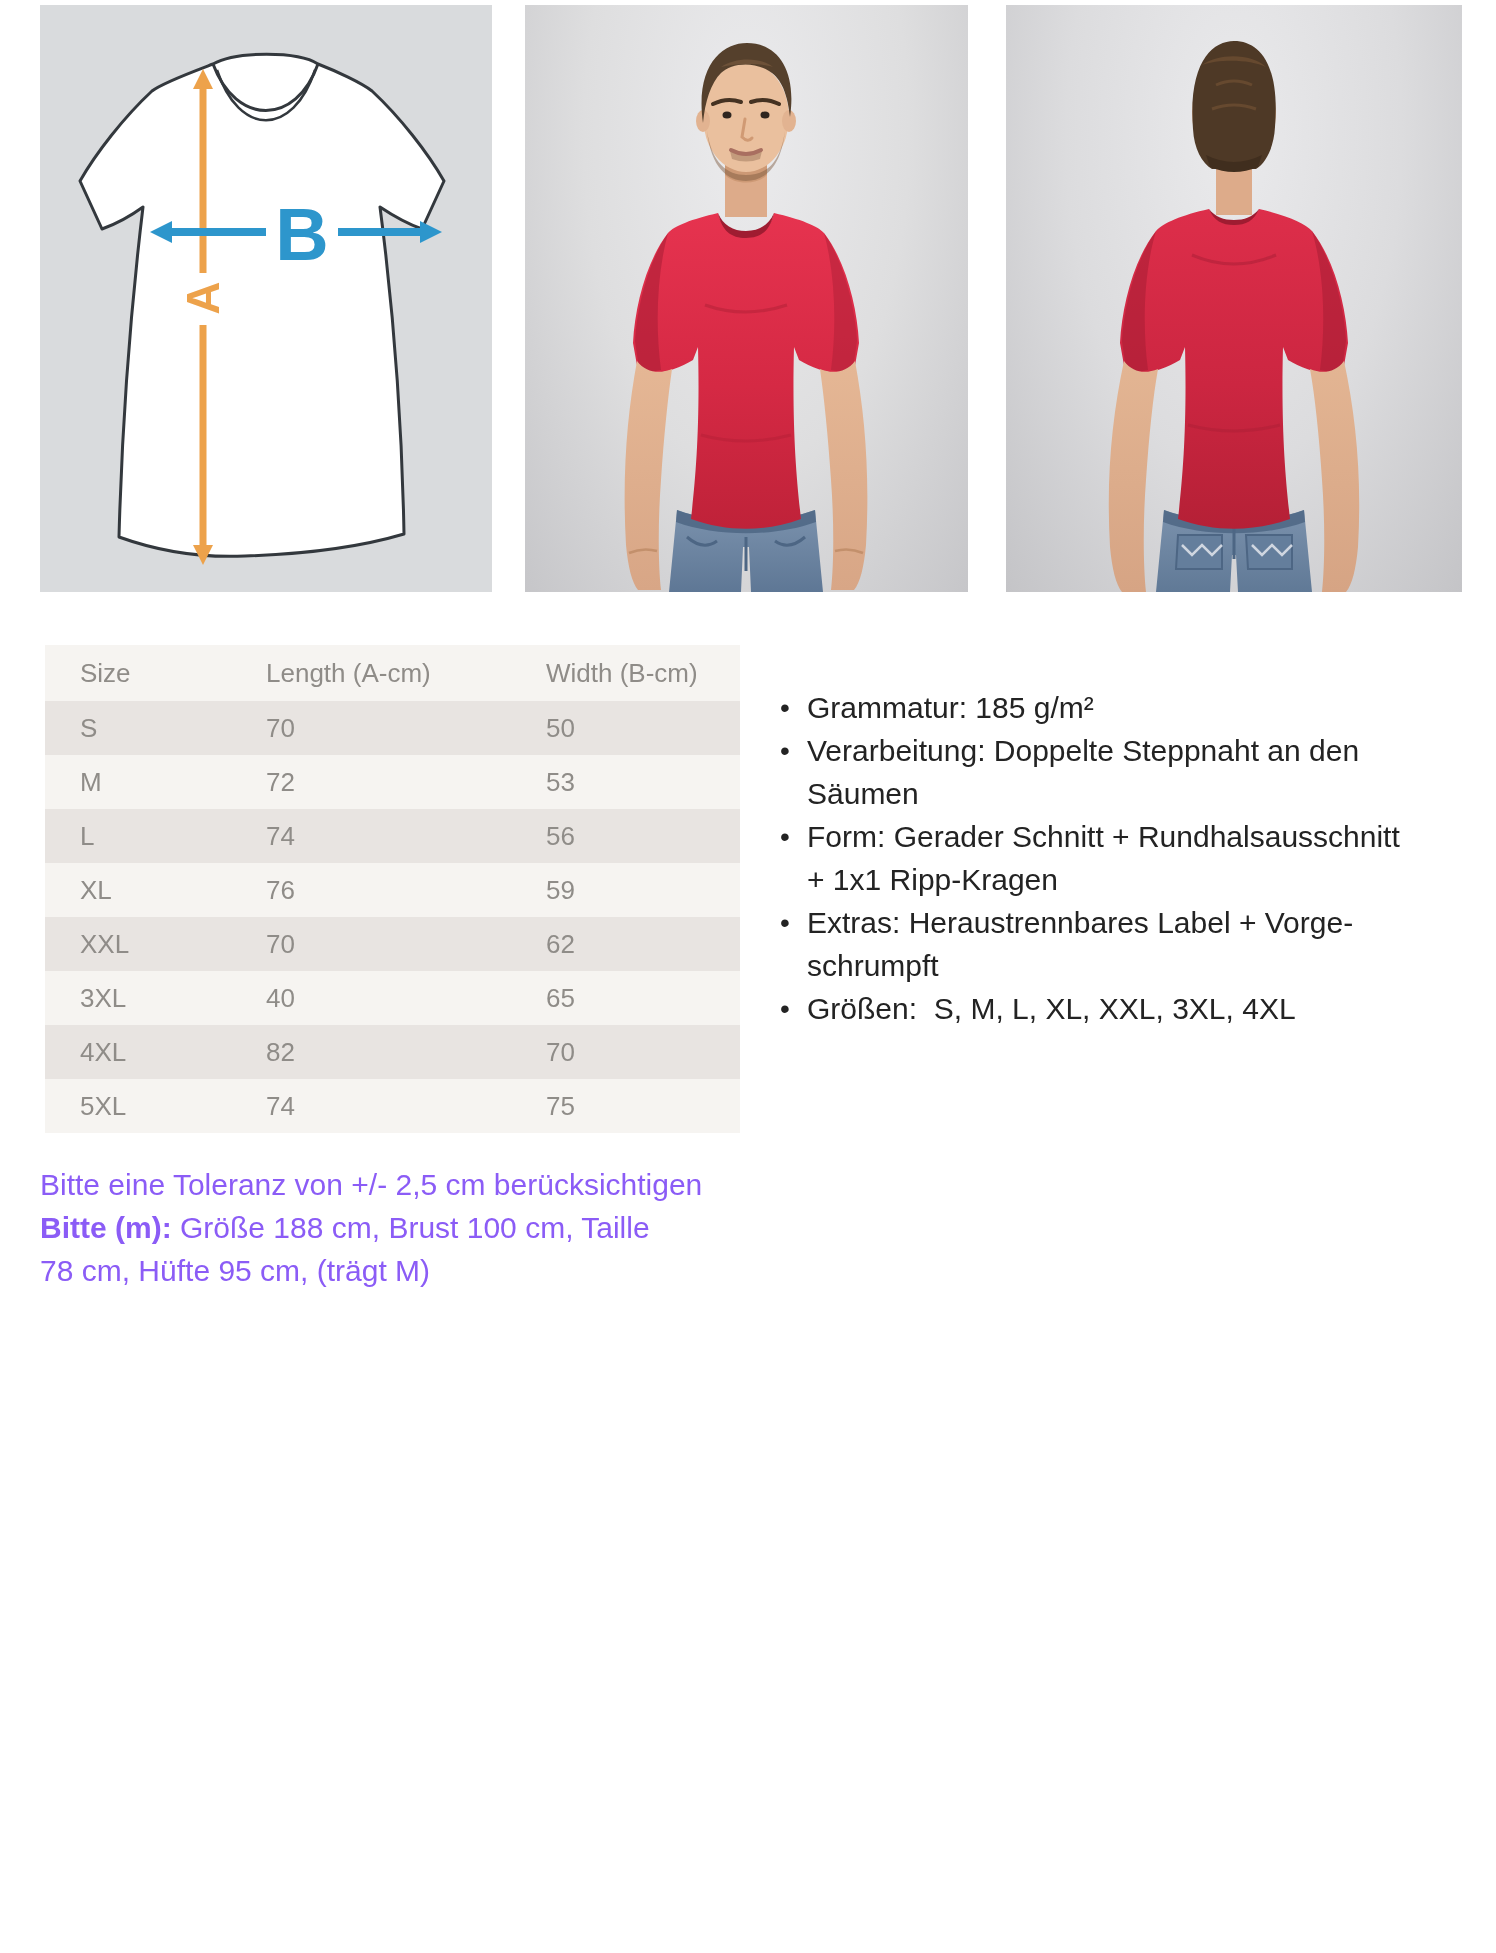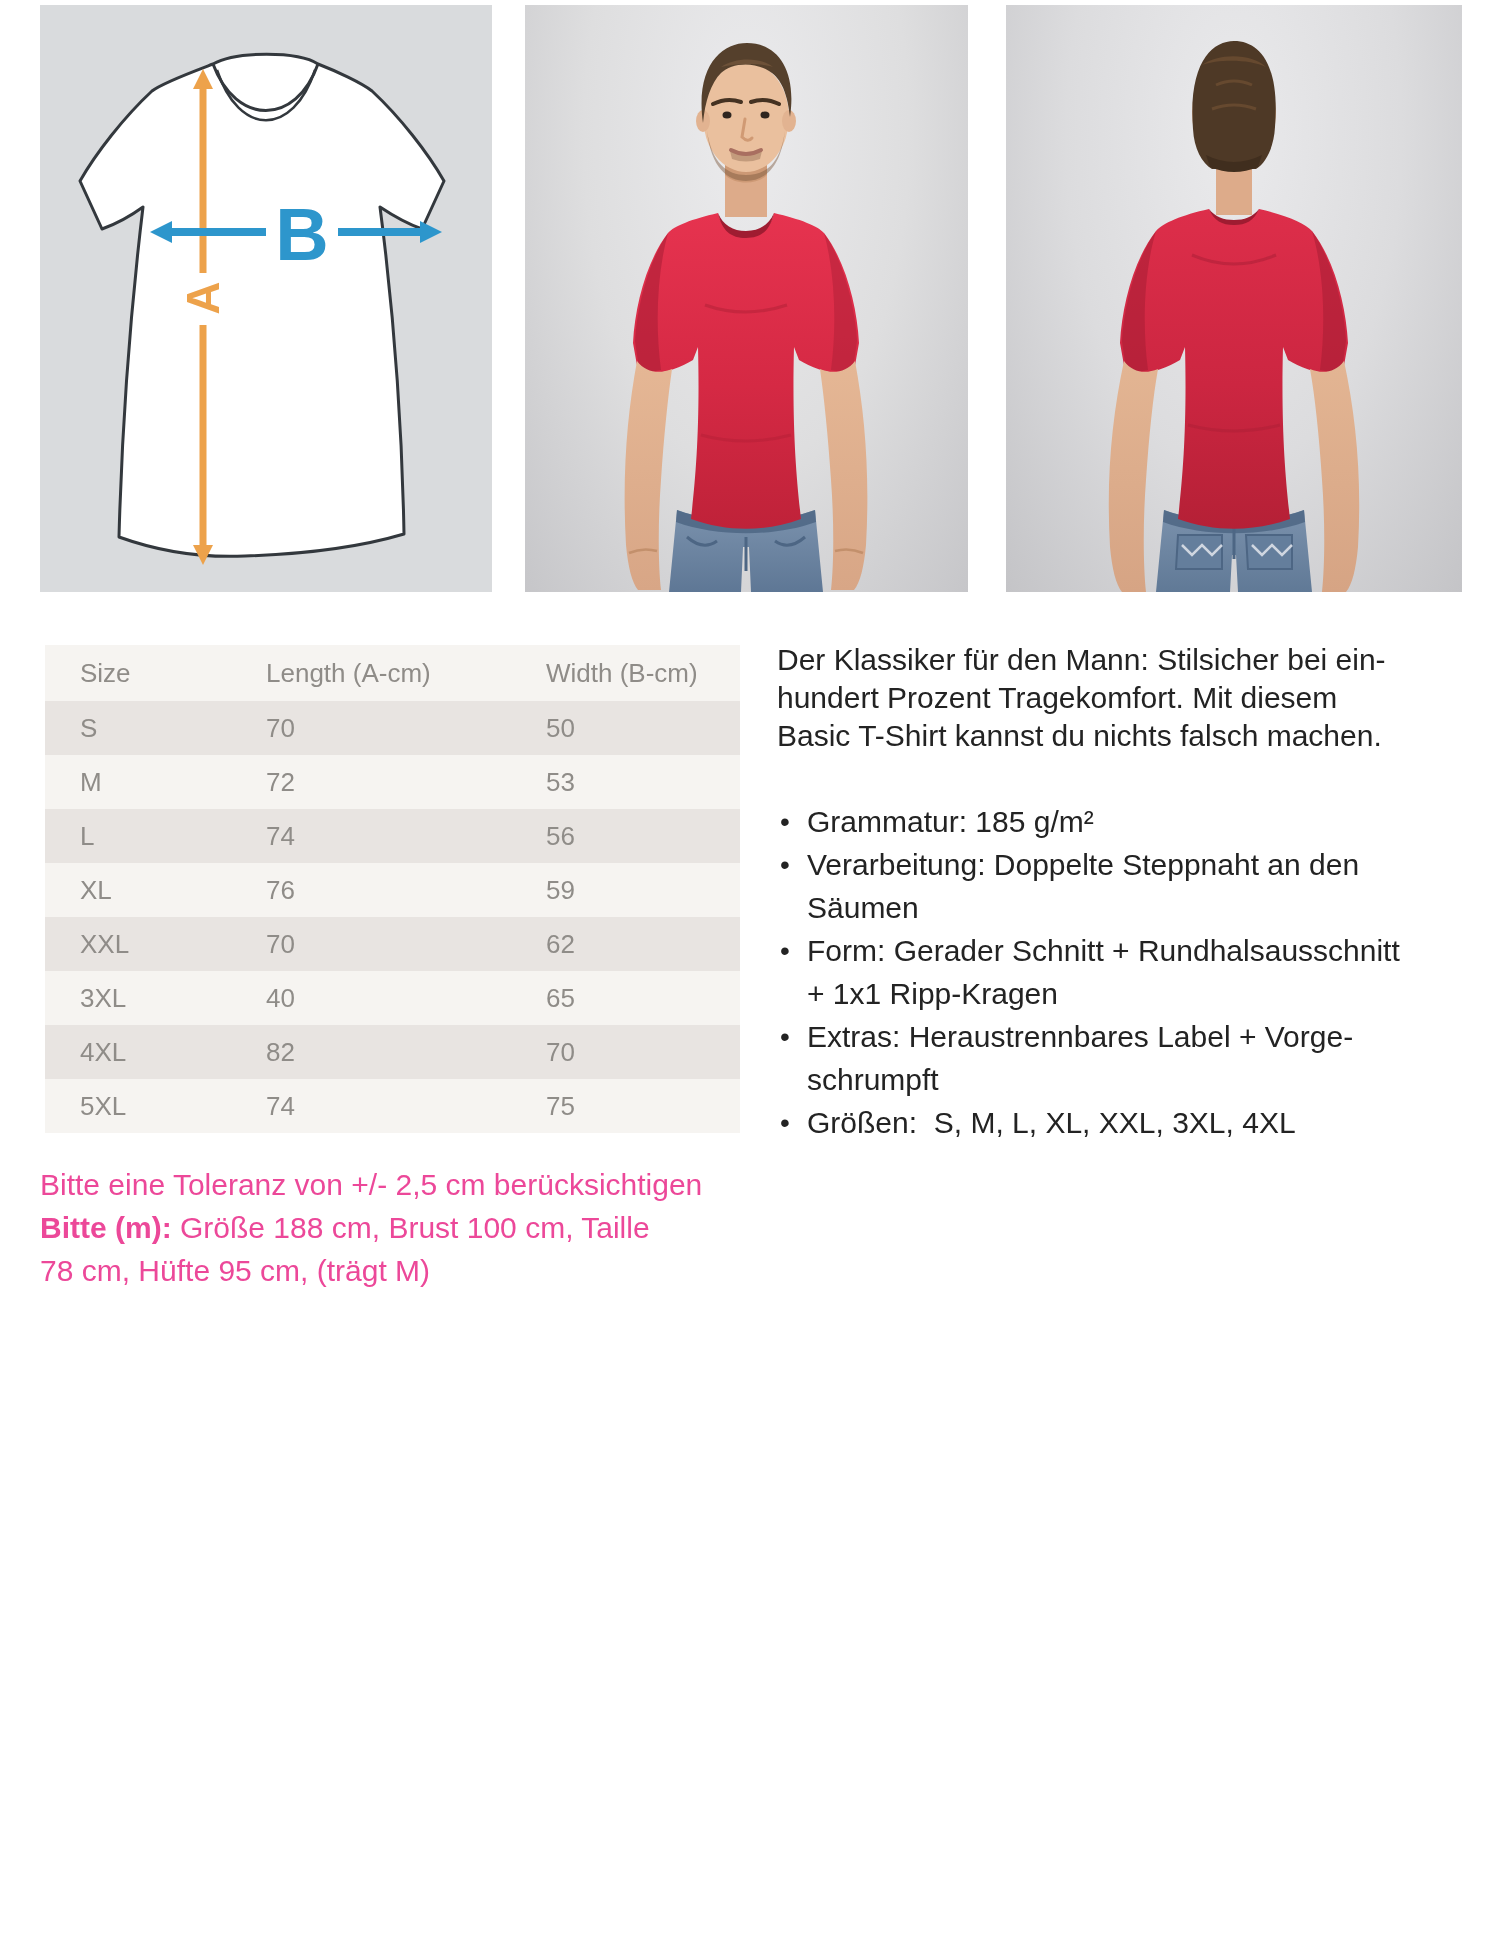--- a/index.html
+++ b/index.html
@@ -37,21 +37,21 @@
   }
   .description ul{list-style:none;margin:45px 0 0 0;padding:0;}
   .description li{
     position:relative;padding-left:30px;font-size:30px;line-height:43px;
     white-space:pre-wrap;
   }
   .description li::before{
     content:"\2022";position:absolute;left:3px;top:0;font-size:28px;color:#232323;
   }
   
-  .notes{position:absolute;left:40px;top:1163px;width:710px;color:#ec4899;
+  .notes{position:absolute;left:40px;top:1163px;width:710px;color:#8b5cf6;
     font-size:30px;line-height:43px;}
   .notes p{margin:0;white-space:pre-wrap;}
 </style>
 </head>
 <body>
 
 <div class="page">
 
   <figure class="panel panel-diagram">
     <svg width="452" height="587" viewBox="0 0 452 587">
@@ -306,23 +306,20 @@
       </tr>
       <tr>
         <td>5XL</td>
         <td>74</td>
         <td>75</td>
       </tr>
     </tbody>
   </table>
 
   <div class="description">
-    <p class="intro">Der Klassiker für den Mann: Stilsicher bei ein-
-hundert Prozent Tragekomfort. Mit diesem
-Basic T-Shirt kannst du nichts falsch machen.</p>
     <ul>
       <li>Grammatur: 185 g/m²</li>
       <li>Verarbeitung: Doppelte Steppnaht an den
 Säumen</li>
       <li>Form: Gerader Schnitt + Rundhalsausschnitt
 + 1x1 Ripp-Kragen</li>
       <li>Extras: Heraustrennbares Label + Vorge-
 schrumpft</li>
       <li>Größen:  S, M, L, XL, XXL, 3XL, 4XL</li>
     </ul>

